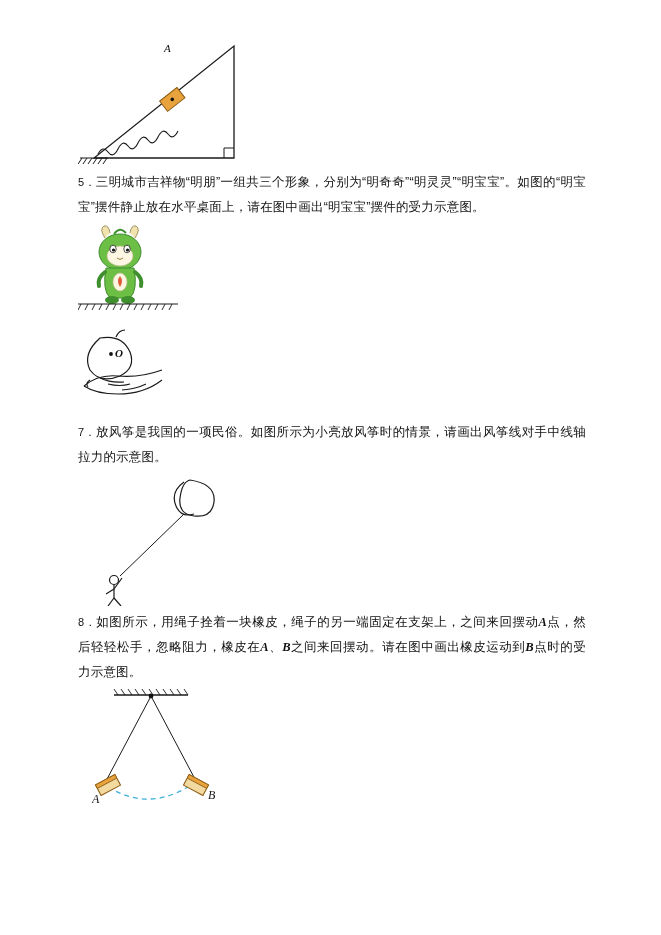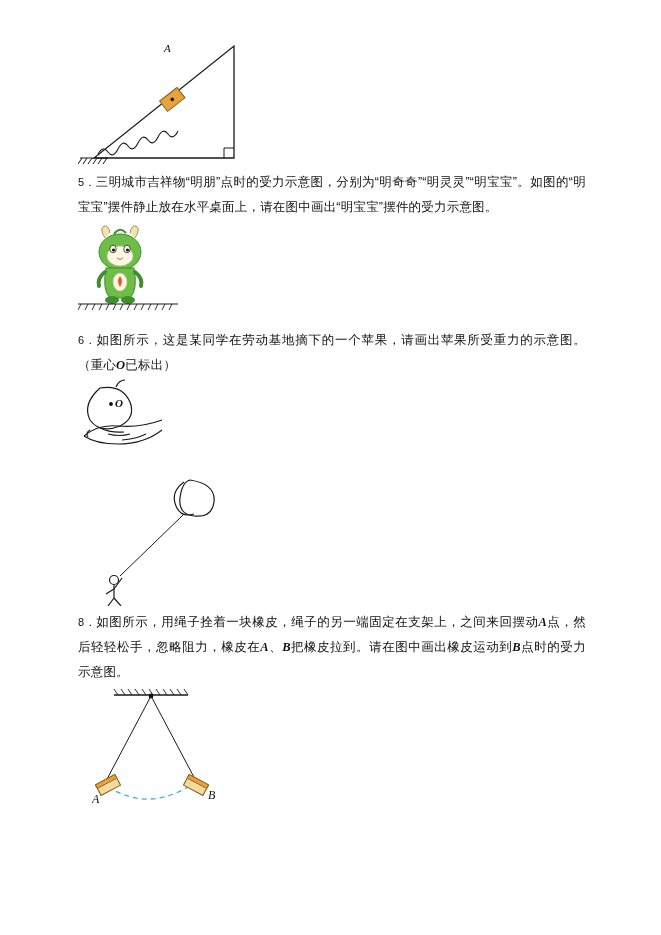--- a/index.html
+++ b/index.html
@@ -103,21 +103,21 @@
 
         <g transform="rotate(-38 96 70)">
           <rect x="84" y="62" width="22" height="13" fill="#e8a33d" stroke="#8a5a12" stroke-width="1"></rect>
           <circle cx="95" cy="68.5" r="1.8" fill="#111"></circle>
         </g>
         <text x="86" y="22" font-family="Liberation Serif, serif" font-size="11" font-style="italic" fill="#111">A</text>
       </svg>
     </div>
 
     <div class="q-text">
-      <span class="q-num">5．</span><span>三明城市吉祥物“明朋”点时的受力示意图，分别为“明奇奇”“明灵灵”“明宝宝”。如图的“明宝宝”摆件静止放在水平桌面上，请在图中画出“明宝宝”摆件的受力示意图。</span>
+      <span class="q-num">5．</span><span>三明城市吉祥物“明朋”一组共三个形象，分别为“明奇奇”“明灵灵”“明宝宝”。如图的“明宝宝”摆件静止放在水平桌面上，请在图中画出“明宝宝”摆件的受力示意图。</span>
     </div>
 
     <div class="fig fig-mascot">
       <svg width="200" height="106" viewBox="0 0 200 106" style="position:absolute;left:0;top:0;">
 
         <g>
 
           <ellipse cx="42" cy="32" rx="21" ry="18" fill="#6cbe45" stroke="#3f8f2f" stroke-width="1"></ellipse>
 
           <path d="M 27 18 q -6 -9 -1 -12 q 5 -1 6 7" fill="#f0e3b0" stroke="#8a7b3f" stroke-width="0.8"></path>
@@ -159,23 +159,20 @@
           <line x1="59" y1="84" x2="56" y2="90"></line>
           <line x1="66" y1="84" x2="63" y2="90"></line>
           <line x1="73" y1="84" x2="70" y2="90"></line>
           <line x1="80" y1="84" x2="77" y2="90"></line>
           <line x1="87" y1="84" x2="84" y2="90"></line>
           <line x1="94" y1="84" x2="91" y2="90"></line>
         </g>
       </svg>
     </div>
 
-    <div class="q-text">
-      <span class="q-num">6．</span><span>如图所示，这是某同学在劳动基地摘下的一个苹果，请画出苹果所受重力的示意图。（重心</span><span class="bold-ital">O</span><span>已标出）</span>
-    </div>
 
     <div class="fig fig-apple">
       <svg width="180" height="88" viewBox="0 0 180 88" style="position:absolute;left:0;top:0;">
 
         <path d="M 22 10 q 22 -4 30 14 q 6 16 -10 24 q -20 8 -30 -6 q -8 -16 10 -32 z" fill="#ffffff" stroke="#1a1a1a" stroke-width="1.2"></path>
 
         <path d="M 38 9 q 3 -7 9 -7" fill="none" stroke="#1a1a1a" stroke-width="1.2"></path>
 
         <circle cx="33" cy="26" r="1.9" fill="#111"></circle>
         <text x="37" y="29" font-family="Liberation Serif, serif" font-size="11" font-weight="bold" font-style="italic" fill="#111">O</text>
@@ -184,20 +181,23 @@
           <path d="M 6 58 q 14 -12 34 -10 q 22 2 44 -6"></path>
           <path d="M 6 58 q 12 8 34 8 q 26 0 44 -14"></path>
           <path d="M 22 50 q 10 5 24 4"></path>
           <path d="M 30 56 q 12 3 22 0"></path>
           <path d="M 44 62 q 14 -1 24 -6"></path>
           <path d="M 12 52 q -5 3 -2 7"></path>
         </g>
       </svg>
     </div>
 
+    <div class="q-text">
+      <span class="q-num">7．</span><span>放风筝是我国的一项民俗。如图所示为小亮放风筝时的情景，请画出风筝线对手中线轴拉力的示意图。</span>
+    </div>
 
     <div class="fig fig-kite">
       <svg width="220" height="136" viewBox="0 0 220 136" style="position:absolute;left:20px;top:0;">
 
         <g fill="none" stroke="#1a1a1a" stroke-width="1.2">
           <path d="M 92 10 q 26 4 24 22 q -2 16 -20 14 q -16 -2 -14 -18 q 2 -16 10 -18 z"></path>
           <path d="M 86 12 q -14 10 -8 24 q 5 12 18 8"></path>
         </g>
 
         <line x1="86" y1="44" x2="22" y2="106" stroke="#1a1a1a" stroke-width="1"></line>
@@ -207,21 +207,21 @@
           <line x1="16" y1="115" x2="16" y2="128"></line>
           <line x1="16" y1="119" x2="24" y2="108"></line>
           <line x1="16" y1="119" x2="8" y2="124"></line>
           <line x1="16" y1="128" x2="10" y2="136"></line>
           <line x1="16" y1="128" x2="23" y2="136"></line>
         </g>
       </svg>
     </div>
 
     <div class="q-text">
-      <span class="q-num">8．</span><span>如图所示，用绳子拴着一块橡皮，绳子的另一端固定在支架上，之间来回摆动</span><span class="bold-ital">A</span><span>点，然后轻轻松手，忽略阻力，橡皮在</span><span class="bold-ital">A</span><span>、</span><span class="bold-ital">B</span><span>把橡皮拉到。请在图中画出橡皮运动到</span><span class="bold-ital">B</span><span>点时的受力示意图。</span>
+      <span class="q-num">8．</span><span>如图所示，用绳子拴着一块橡皮，绳子的另一端固定在支架上，之间来回摆动</span><span class="bold-ital">A</span><span>点，然后轻轻松手，忽略阻力，橡皮在</span><span class="bold-ital">A</span><span>、</span><span class="bold-ital">B</span><span>之间来回摆动。请在图中画出橡皮运动到</span><span class="bold-ital">B</span><span>点时的受力示意图。</span>
     </div>
 
     <div class="fig fig-pendulum">
       <svg width="220" height="130" viewBox="0 0 220 130" style="position:absolute;left:14px;top:4px;">
 
         <line x1="22" y1="6" x2="96" y2="6" stroke="#1a1a1a" stroke-width="1.4"></line>
         <g stroke="#1a1a1a" stroke-width="0.9">
           <line x1="26" y1="6" x2="22" y2="0"></line>
           <line x1="33" y1="6" x2="29" y2="0"></line>
           <line x1="40" y1="6" x2="36" y2="0"></line>

